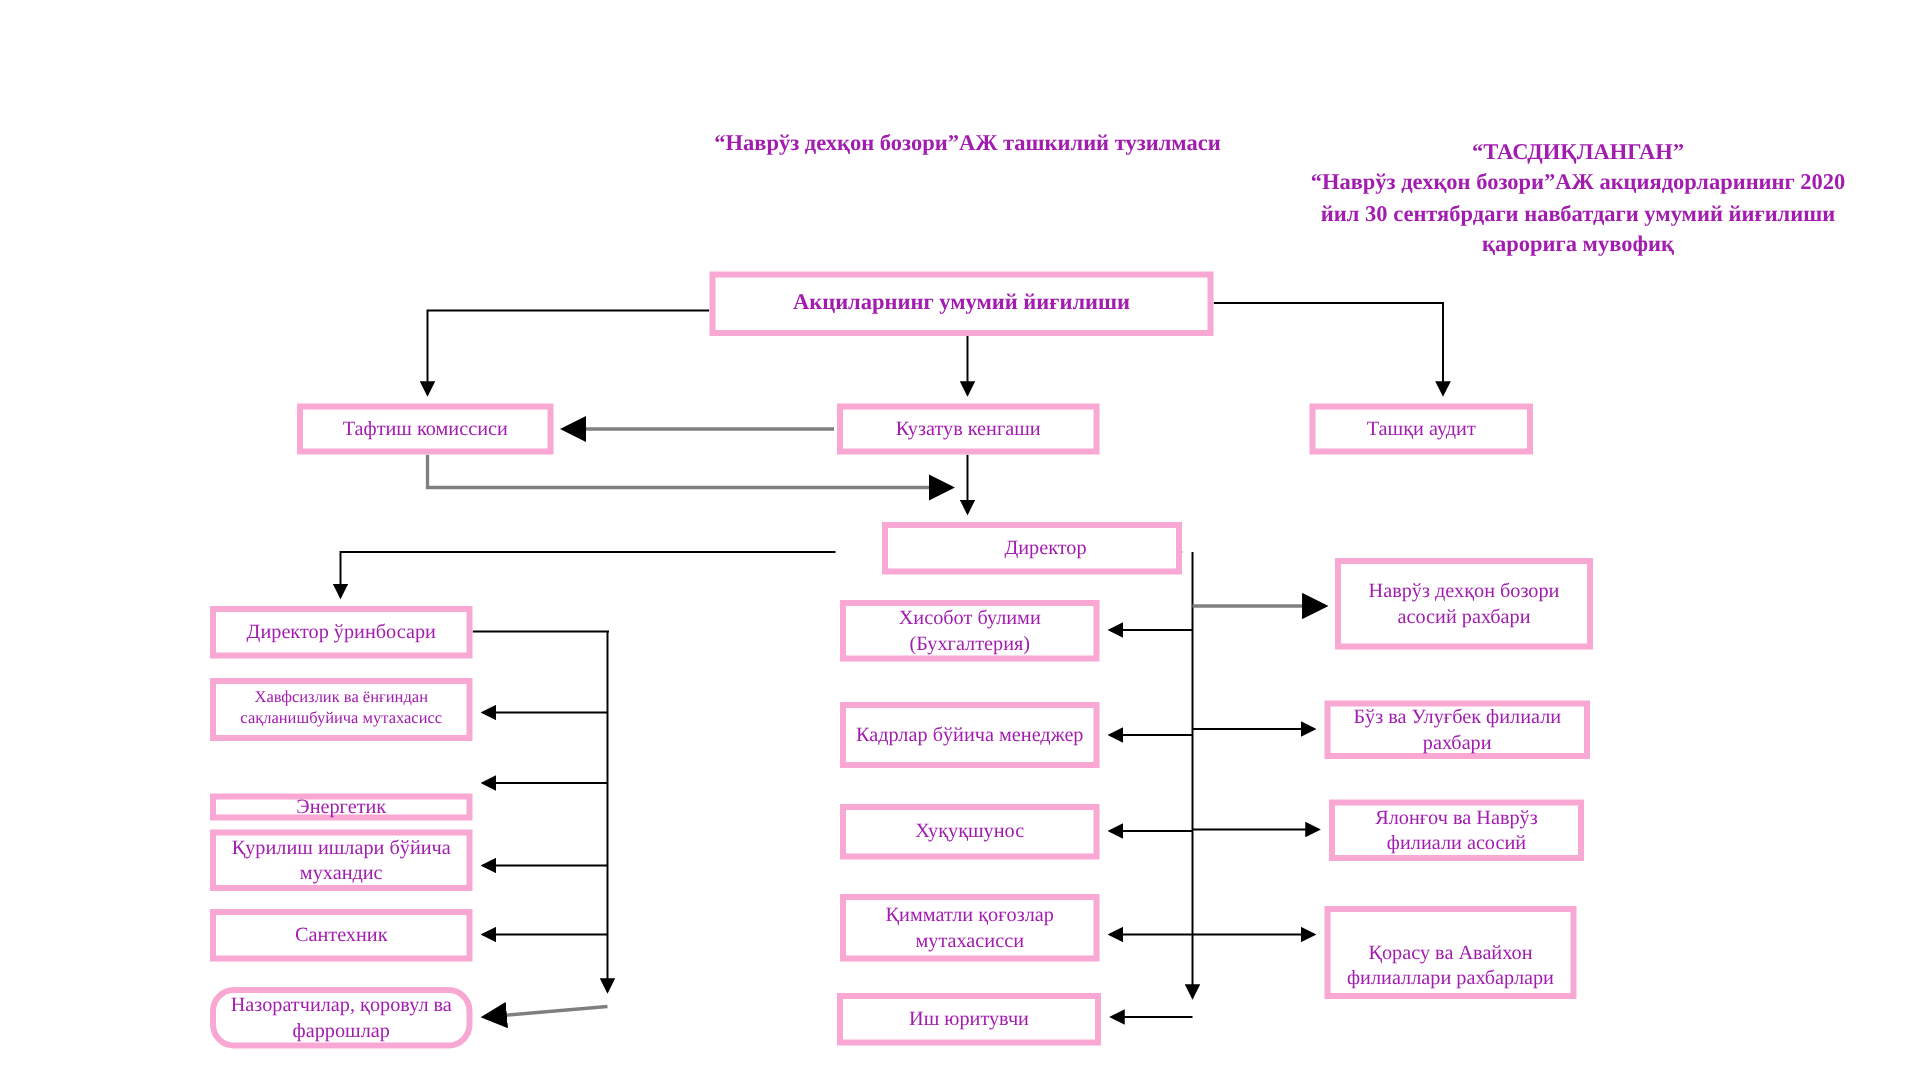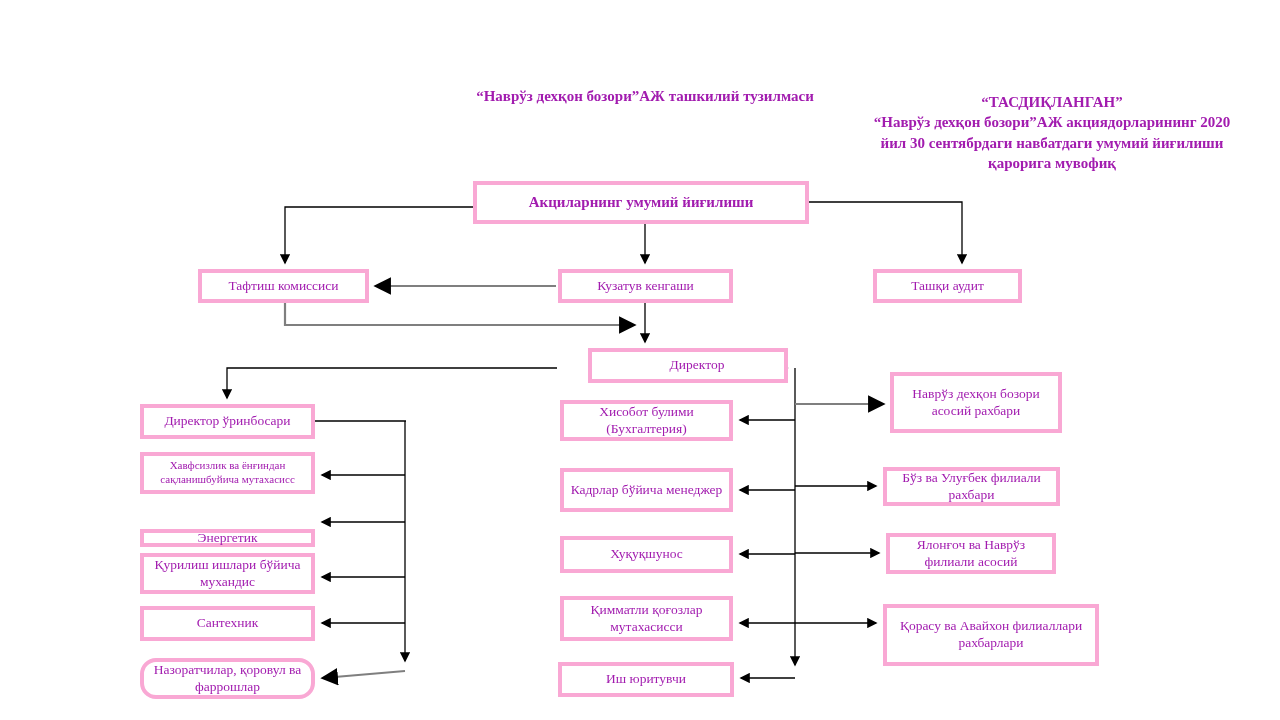--- a/index.html
+++ b/index.html
@@ -153,17 +153,17 @@
 
   <div class="node" style="left:890px;top:372px;width:172px;height:61px;">
     <span>Наврўз дехқон бозори асосий рахбари</span>
   </div>
   <div class="node" style="left:883px;top:467px;width:177px;height:39px;">
     <span>Бўз ва Улуғбек филиали рахбари</span>
   </div>
   <div class="node" style="left:886px;top:533px;width:170px;height:41px;">
     <span>Ялонғоч ва Наврўз филиали асосий</span>
   </div>
-  <div class="node" style="left:883px;top:604px;width:216px;height:62px;">
+  <div class="node" style="left:883px;top:604px;width:168px;height:62px;align-items:flex-end;">
     <span>Қорасу ва Авайхон филиаллари рахбарлари</span>
   </div>
 
 </div>
 
 </body></html>

